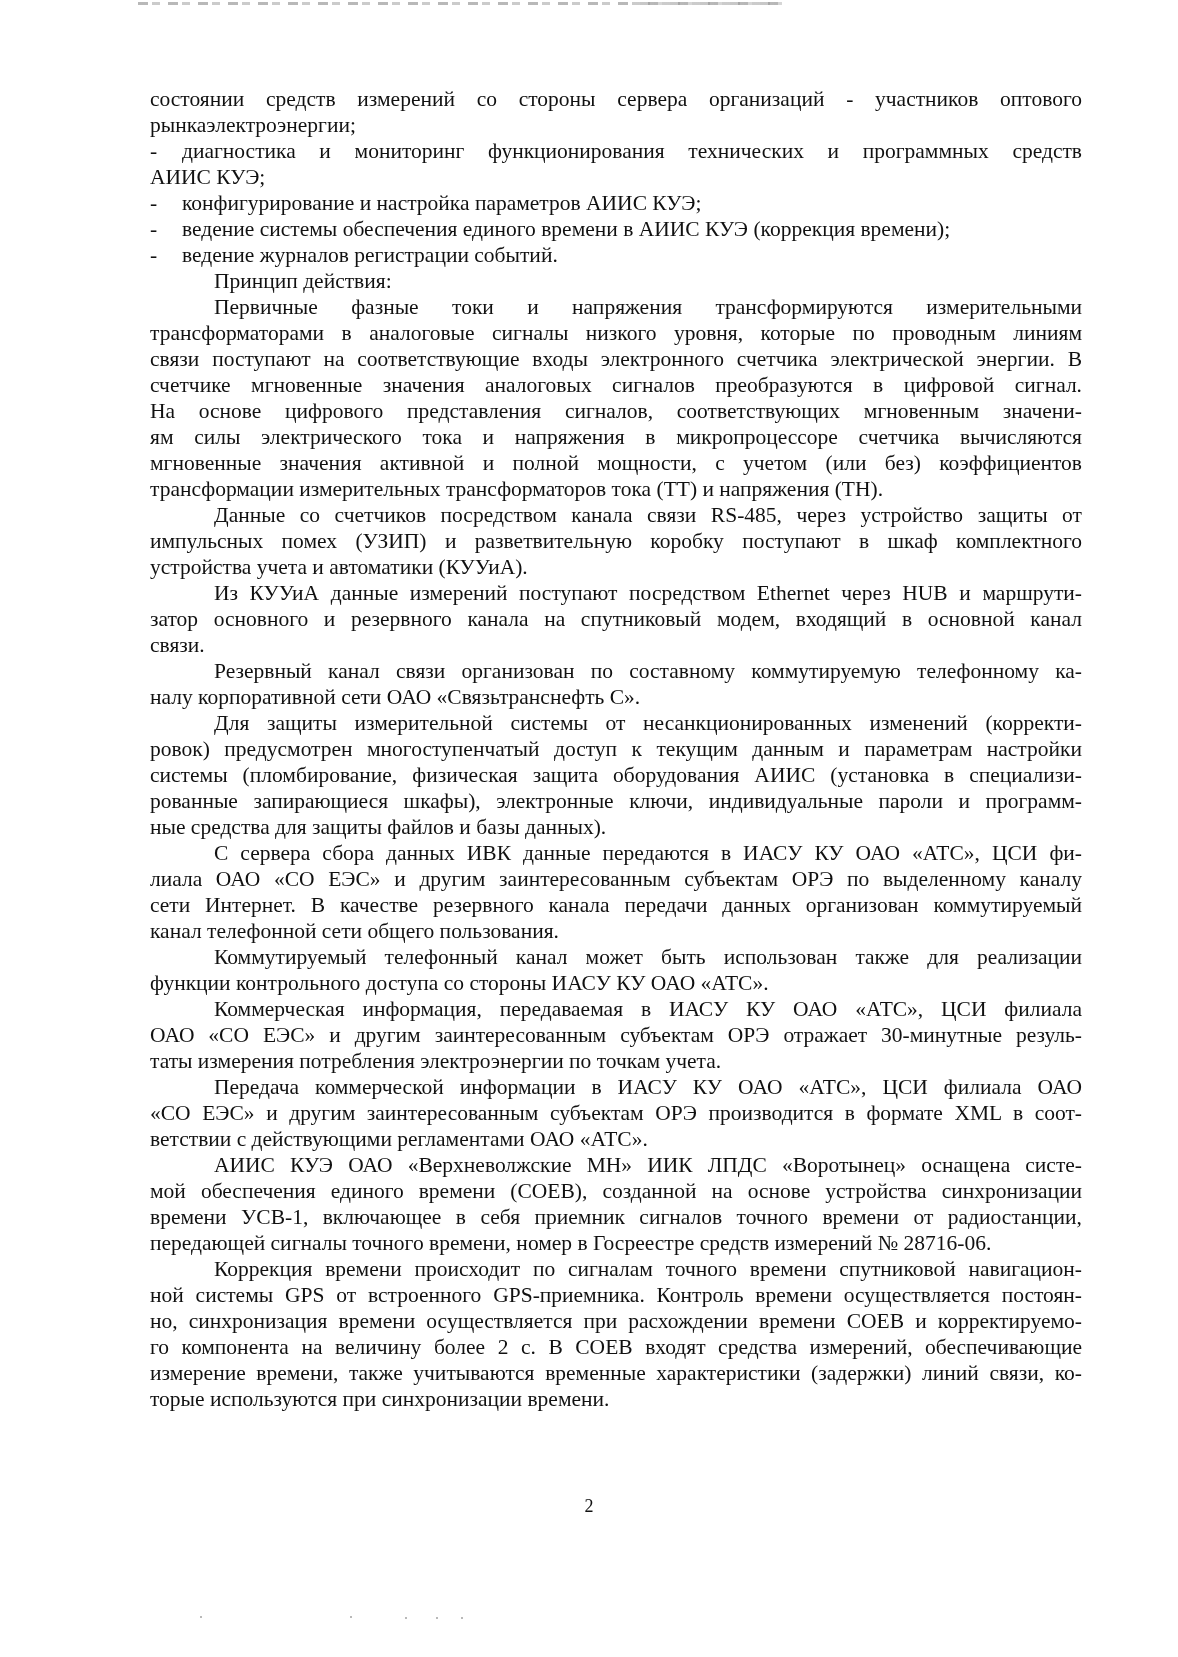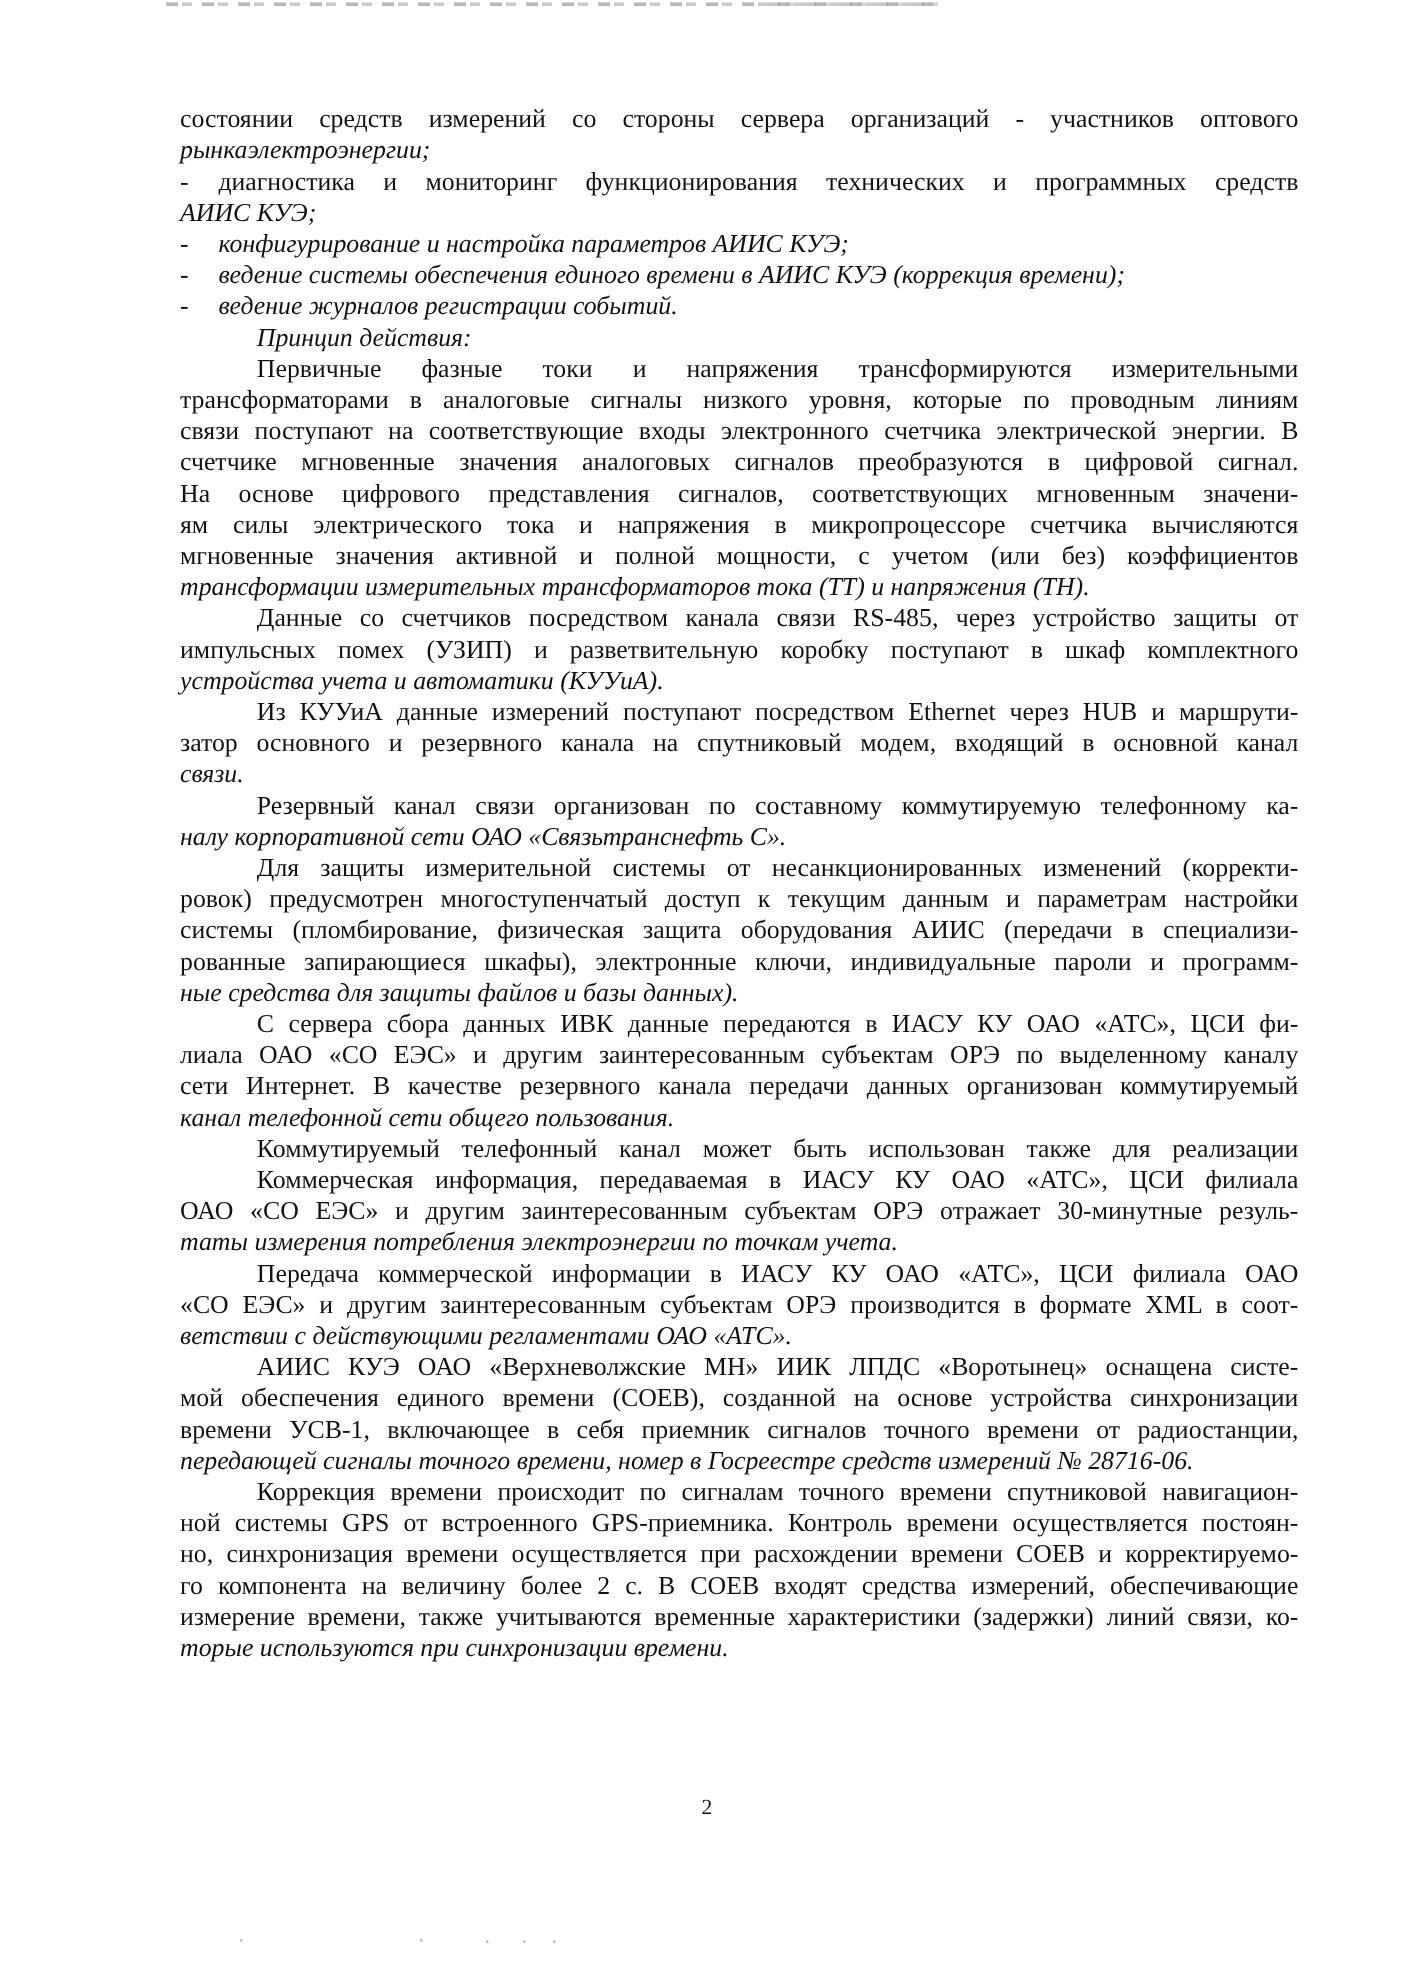--- a/index.html
+++ b/index.html
@@ -38,21 +38,20 @@
     .line {
       font-size: 21.5px;
       line-height: 26px;
       height: 26px;
       white-space: nowrap;
       text-align: justify;
       text-align-last: justify;
     }
     .line.last {
       text-align-last: left;
-      font-style: italic;
     }
     .line.indent {
       padding-left: 64px;
     }
     .line.indent2 {
       padding-left: 60px;
     }
     .line.bullet {
       position: relative;
       padding-left: 32px;
@@ -106,28 +105,29 @@
     <div class="line indent">Данные со счетчиков посредством канала связи RS-485, через устройство защиты от</div>
     <div class="line">импульсных помех (УЗИП) и разветвительную коробку поступают в шкаф комплектного</div>
     <div class="line last">устройства учета и автоматики (КУУиА).</div>
     <div class="line indent">Из КУУиА данные измерений поступают посредством Ethernet через HUB и маршрути-</div>
     <div class="line">затор основного и резервного канала на спутниковый модем, входящий в основной канал</div>
     <div class="line last">связи.</div>
     <div class="line indent">Резервный канал связи организован по составному коммутируемую телефонному ка-</div>
     <div class="line last">налу корпоративной сети ОАО «Связьтранснефть С».</div>
     <div class="line indent">Для защиты измерительной системы от несанкционированных изменений (корректи-</div>
     <div class="line">ровок) предусмотрен многоступенчатый доступ к текущим данным и параметрам настройки</div>
-    <div class="line">системы (пломбирование, физическая защита оборудования АИИС (передачи в специализи-</div>
+    <div class="line">системы (пломбирование, физическая защита оборудования АИИС (установка в специализи-</div>
     <div class="line">рованные запирающиеся шкафы), электронные ключи, индивидуальные пароли и программ-</div>
     <div class="line last">ные средства для защиты файлов и базы данных).</div>
     <div class="line indent">С сервера сбора данных  ИВК данные передаются в ИАСУ КУ ОАО «АТС», ЦСИ фи-</div>
     <div class="line">лиала ОАО «СО ЕЭС» и другим заинтересованным субъектам ОРЭ по выделенному каналу</div>
     <div class="line">сети Интернет. В качестве резервного канала передачи данных организован коммутируемый</div>
     <div class="line last">канал телефонной сети общего пользования.</div>
     <div class="line indent">Коммутируемый телефонный канал может быть использован также для реализации</div>
+    <div class="line last">функции контрольного доступа со стороны  ИАСУ КУ ОАО «АТС».</div>
     <div class="line indent">Коммерческая информация, передаваемая в ИАСУ КУ ОАО «АТС», ЦСИ филиала</div>
     <div class="line">ОАО «СО ЕЭС» и другим заинтересованным субъектам ОРЭ отражает 30-минутные резуль-</div>
     <div class="line last">таты измерения потребления электроэнергии по точкам учета.</div>
     <div class="line indent">Передача коммерческой информации в ИАСУ КУ ОАО «АТС», ЦСИ филиала ОАО</div>
     <div class="line">«СО ЕЭС» и другим заинтересованным субъектам ОРЭ  производится в формате XML в соот-</div>
     <div class="line last">ветствии с действующими регламентами ОАО «АТС».</div>
     <div class="line indent">АИИС КУЭ ОАО «Верхневолжские МН»  ИИК ЛПДС  «Воротынец» оснащена систе-</div>
     <div class="line">мой обеспечения единого времени (СОЕВ), созданной на основе устройства синхронизации</div>
     <div class="line">времени УСВ-1, включающее в себя приемник сигналов точного времени от радиостанции,</div>
     <div class="line last">передающей сигналы точного времени, номер в Госреестре средств измерений № 28716-06.</div>

